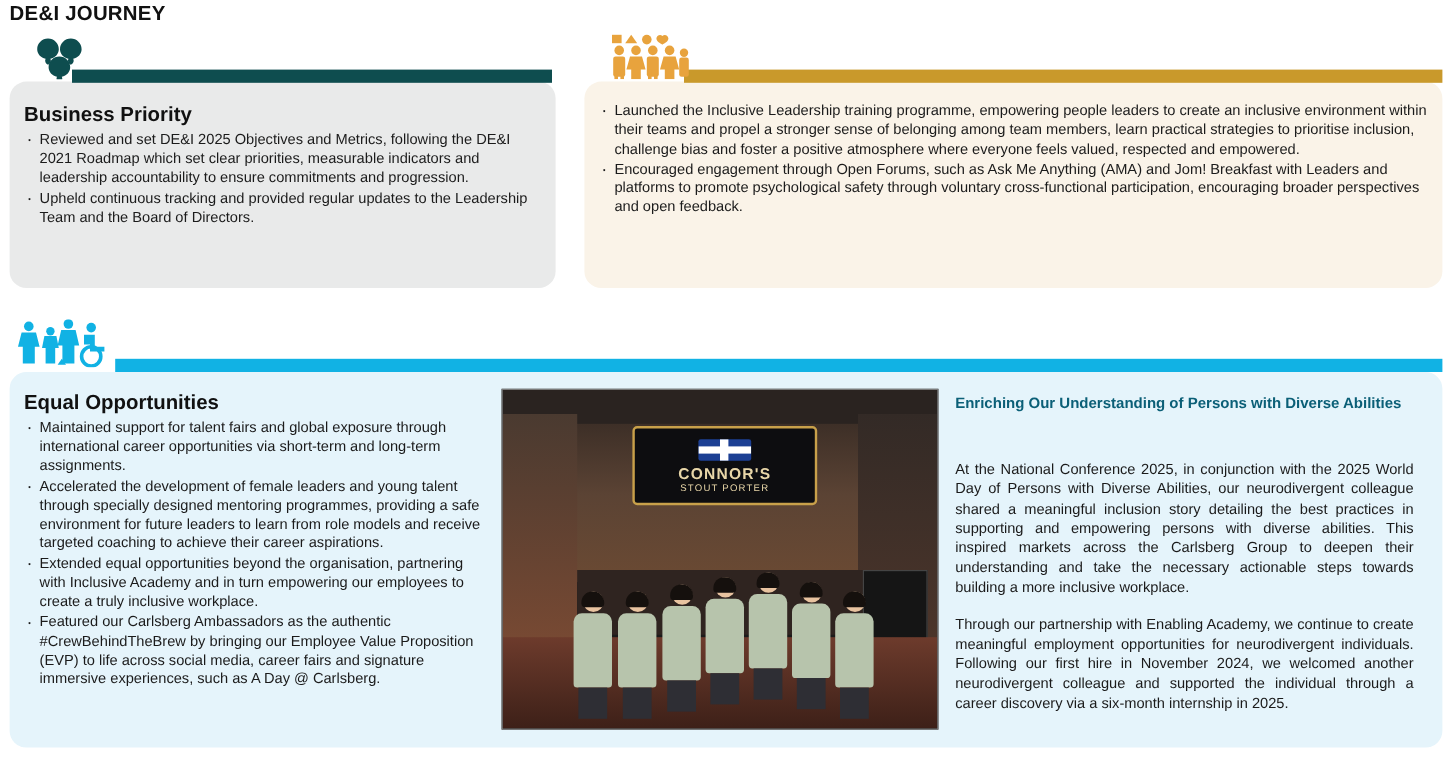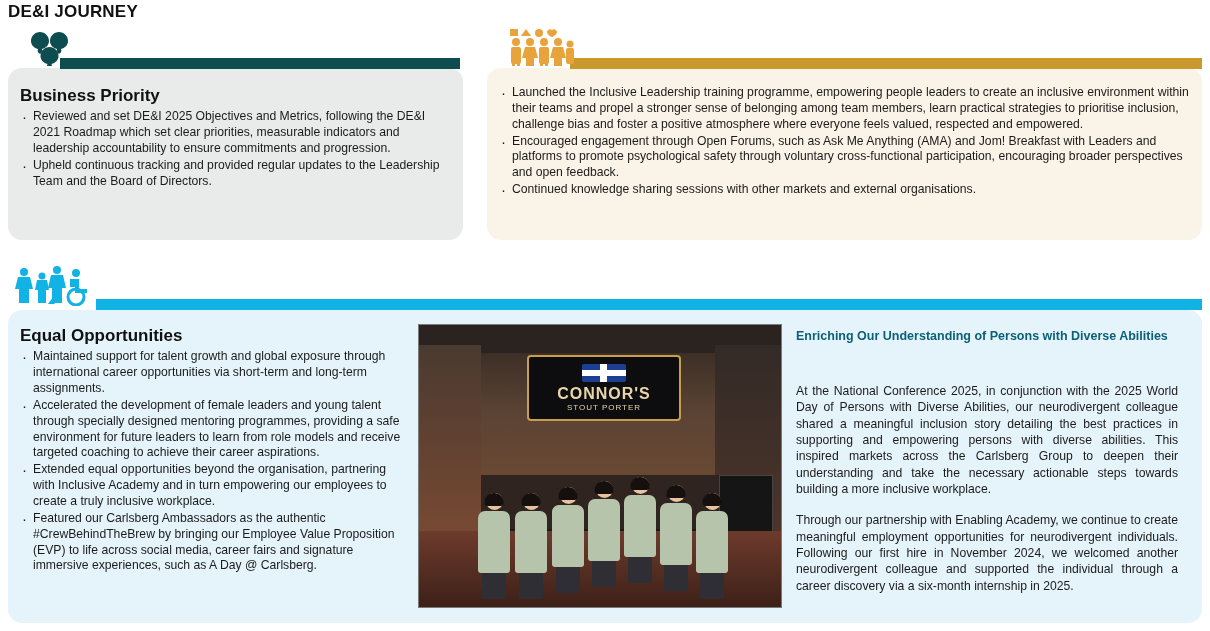--- a/index.html
+++ b/index.html
@@ -96,21 +96,21 @@
     background:linear-gradient(180deg,#332a26,#50372b);}
   .ph-sign{
     position:absolute;left:108px;top:30px;width:150px;height:62px;
     background:#0d0d10;border:2px solid #c8a04a;border-radius:4px;
     display:flex;flex-direction:column;align-items:center;justify-content:center;
   }
   .ph-flag{width:44px;height:18px;background:
     linear-gradient(90deg,#1c3f94 0%,#1c3f94 100%);position:relative;border-radius:2px;overflow:hidden;}
   .ph-flag:before{content:"";position:absolute;left:0;right:0;top:6px;height:6px;background:#fff;}
   .ph-flag:after{content:"";position:absolute;top:0;bottom:0;left:18px;width:7px;background:#fff;}
-  .ph-sign-t1{color:#e8d6a8;font-size:16px;font-weight:bold;letter-spacing:1px;margin-top:3px;}
+  .ph-sign-t1{color:#e8d6a8;font-size:13px;font-weight:bold;letter-spacing:1px;margin-top:3px;}
   .ph-sign-t2{color:#e8d6a8;font-size:8px;letter-spacing:1px;}
   .ph-bar{position:absolute;left:62px;top:150px;width:238px;height:54px;background:#2f2420;}
   .ph-floor{position:absolute;left:0;bottom:0;width:100%;height:76px;
     background:linear-gradient(180deg,#6d3b2c,#3d2018);}
   .ph-board{position:absolute;right:8px;top:150px;width:52px;height:96px;background:#151515;
     border:1px solid #444;}
   .person{position:absolute;bottom:8px;width:34px;}
   .p-head{width:17px;height:17px;border-radius:50%;background:#e8c3a0;margin:0 auto;}
   .p-hair{position:absolute;width:19px;height:13px;border-radius:9px 9px 3px 3px;background:#15100d;left:50%;transform:translateX(-50%);top:0;}
   .p-body{width:32px;height:62px;background:#b7c4ac;border-radius:7px 7px 3px 3px;margin:1px auto 0;}
@@ -175,21 +175,20 @@
         <path d="M45 19h10l3 11h-4v8h-8v-8h-4z"></path>
         <circle cx="62" cy="16" r="3.5"></circle>
         <rect x="58" y="20" width="8" height="16" rx="2"></rect>
       </g>
     </svg>
   </div>
   <div id="txt-diverse">
     <ul class="bullets">
       <li>Launched the Inclusive Leadership training programme, empowering people leaders to create an inclusive environment within their teams and propel a stronger sense of belonging among team members, learn practical strategies to prioritise inclusion, challenge bias and foster a positive atmosphere where everyone feels valued, respected and empowered.</li>
       <li>Encouraged engagement through Open Forums, such as Ask Me Anything (AMA) and Jom! Breakfast with Leaders and platforms to promote psychological safety through voluntary cross-functional participation, encouraging broader perspectives and open feedback.</li>
-      <li>Continued knowledge sharing sessions with other markets and external organisations.</li>
     </ul>
   </div>
 
   <div class="card" id="card-equal"></div>
   <div id="bar-equal"></div>
   <div id="icon-equal">
     <svg viewBox="0 0 80 40" width="80" height="40" aria-hidden="true">
       <g fill="#11b2e4">
         <circle cx="12" cy="6" r="4"></circle>
         <path d="M6 11h12l3 12h-4v14h-10v-14h-4z"></path>
@@ -201,21 +200,21 @@
         <path d="M58 13h9v10h8v4h-12v-6h-5z"></path>
         <circle cx="64" cy="31" r="8" fill="none" stroke="#11b2e4" stroke-width="3"></circle>
       </g>
       <polygon points="36,38 43,38 39.5,33" fill="#11b2e4"></polygon>
     </svg>
   </div>
 
   <div id="txt-equal">
     <div class="card-title">Equal Opportunities</div>
     <ul class="bullets">
-      <li>Maintained support for talent growth and global exposure through international career opportunities via short-term and long-term assignments.</li>
+      <li>Maintained support for talent fairs and global exposure through international career opportunities via short-term and long-term assignments.</li>
       <li>Accelerated the development of female leaders and young talent through specially designed mentoring programmes, providing a safe environment for future leaders to learn from role models and receive targeted coaching to achieve their career aspirations.</li>
       <li>Extended equal opportunities beyond the organisation, partnering with Inclusive Academy and in turn empowering our employees to create a truly inclusive workplace.</li>
       <li>Featured our Carlsberg Ambassadors as the authentic #CrewBehindTheBrew by bringing our Employee Value Proposition (EVP) to life across social media, career fairs and signature immersive experiences, such as A Day @ Carlsberg.</li>
     </ul>
   </div>
 
   <div id="photo-frame">
     <div class="photo-inner">
       <div class="ph-ceiling"></div>
       <div class="ph-wall"></div>

